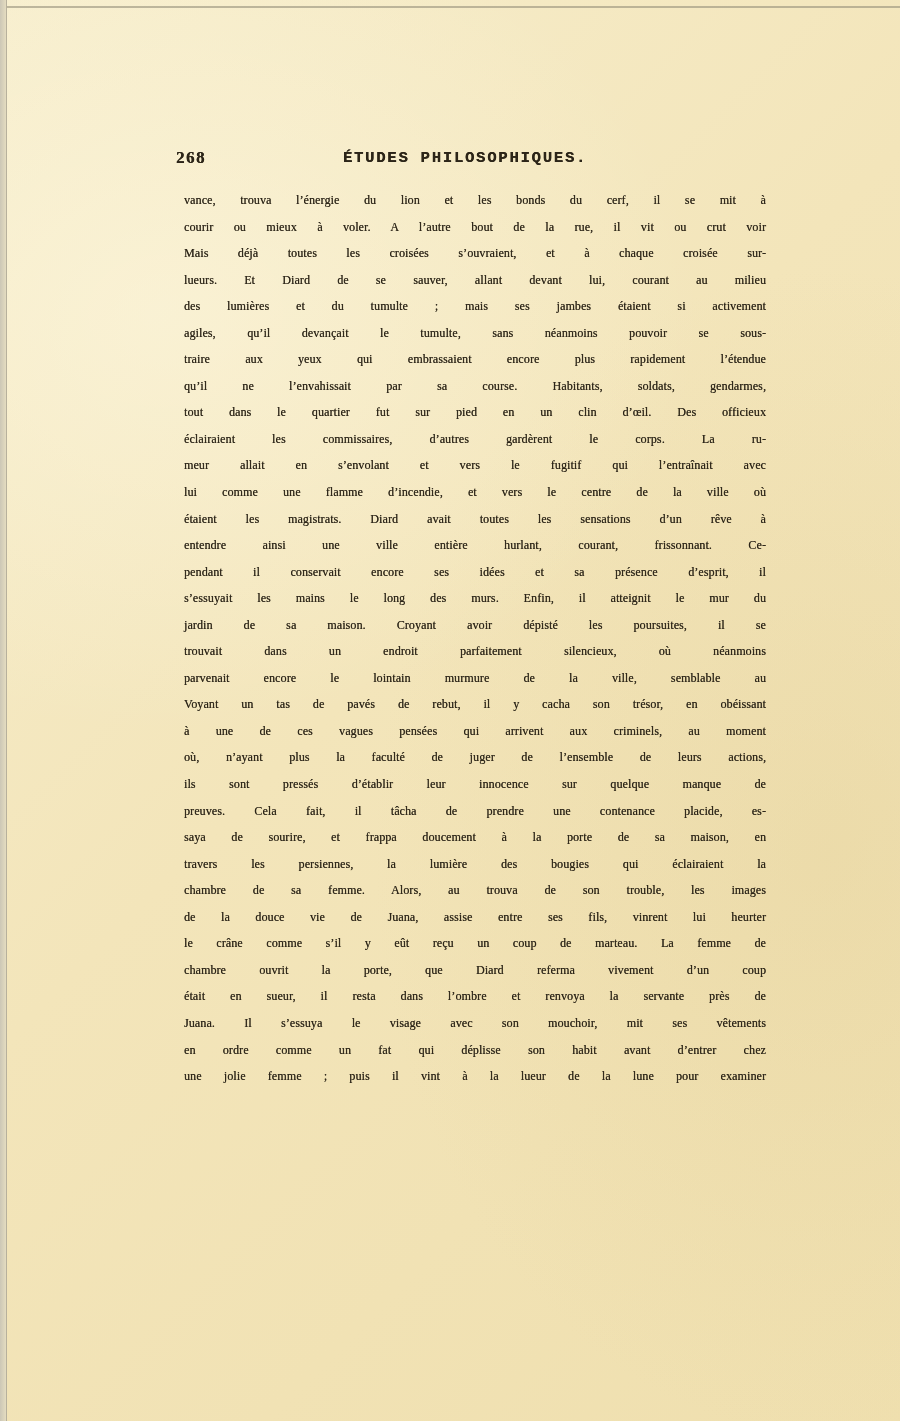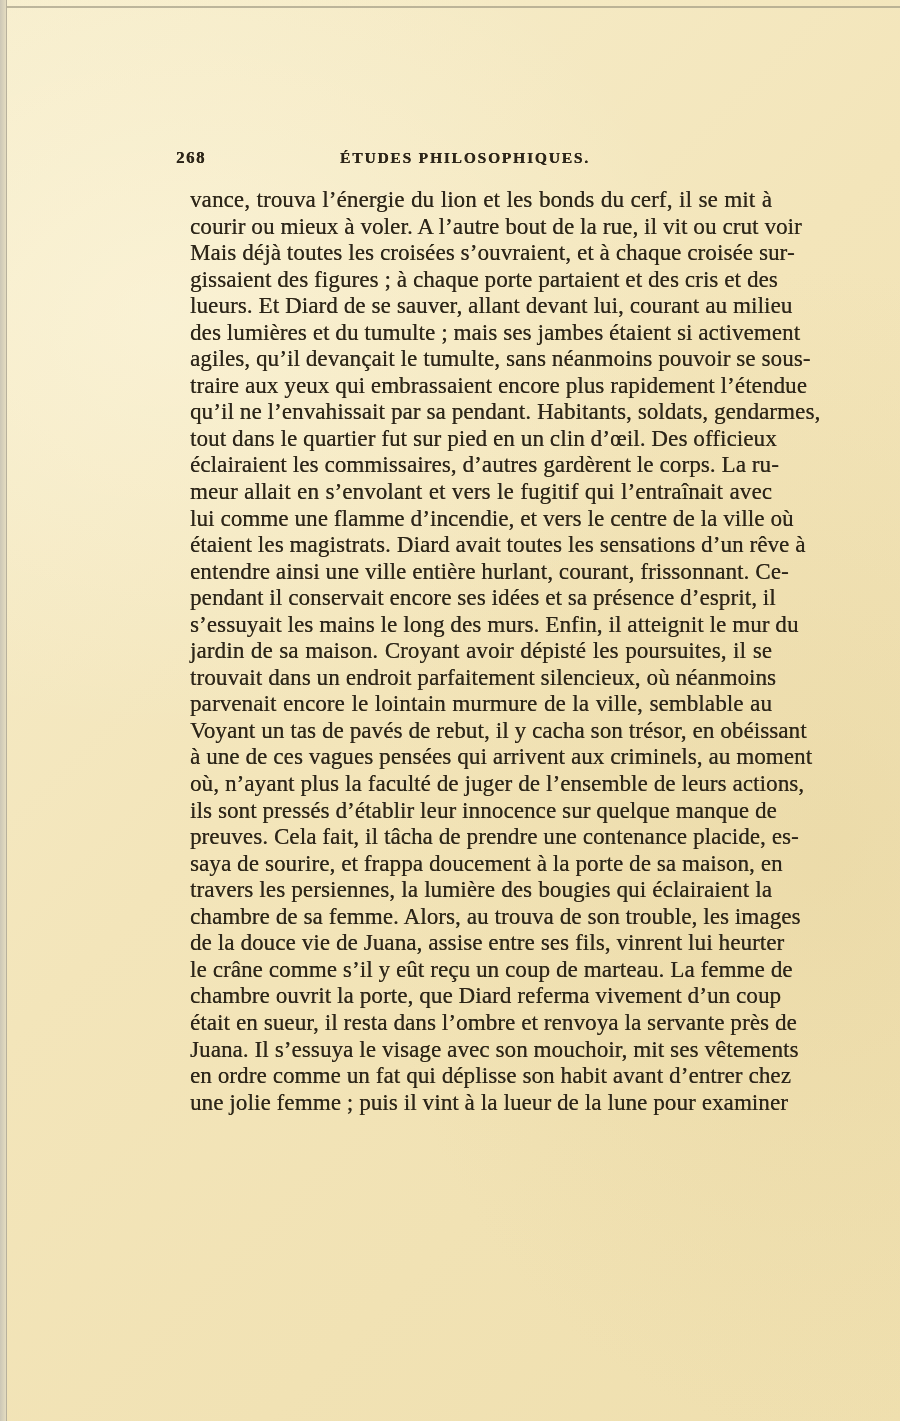--- a/index.html
+++ b/index.html
@@ -42,26 +42,27 @@
   .page-number{
     position:absolute;left:2px;top:0;
     font-size:17px;font-weight:bold;letter-spacing:1.5px;
     text-shadow:0.25px 0 0 currentColor;
   }
   .running-title{
     position:absolute;left:0;right:0;top:1px;
     text-align:center;
     font-size:15.5px;font-weight:bold;letter-spacing:1.8px;
     text-shadow:0.25px 0 0 currentColor;
+    font-family:Liberation Mono, monospace;
   }
   .body-block{
     position:absolute;
-    left:190px;top:187px;width:582px;
+    left:184px;top:187px;width:582px;
     color:var(--ink);
-    font-size:23px;
+    font-size:12px;
   }
   .text-line{
     height:26.55px;
     line-height:26.55px;
     white-space:nowrap;
     text-align:justify;
     text-align-last:justify;
     text-shadow:0.25px 0 0 rgba(44,37,24,0.75);
     letter-spacing:0.1px;
   }
@@ -75,26 +76,25 @@
 
   <div class="header-row">
     <span class="page-number">268</span>
     <span class="running-title">ÉTUDES PHILOSOPHIQUES.</span>
   </div>
 
   <div class="body-block">
       <div class="text-line">vance, trouva l’énergie du lion et les bonds du cerf, il se mit à</div>
       <div class="text-line">courir ou mieux à voler. A l’autre bout de la rue, il vit ou crut voir</div>
       <div class="text-line">Mais déjà toutes les croisées s’ouvraient, et à chaque croisée sur-</div>
-      <div class="text-line">gissaient des figures ; à chaque porte partaient et des cris et des</div>
       <div class="text-line">lueurs. Et Diard de se sauver, allant devant lui, courant au milieu</div>
       <div class="text-line">des lumières et du tumulte ; mais ses jambes étaient si activement</div>
       <div class="text-line">agiles, qu’il devançait le tumulte, sans néanmoins pouvoir se sous-</div>
       <div class="text-line">traire aux yeux qui embrassaient encore plus rapidement l’étendue</div>
-      <div class="text-line">qu’il ne l’envahissait par sa pendant. Habitants, soldats, gendarmes,</div>
+      <div class="text-line">qu’il ne l’envahissait par sa course. Habitants, soldats, gendarmes,</div>
       <div class="text-line">tout dans le quartier fut sur pied en un clin d’œil. Des officieux</div>
       <div class="text-line">éclairaient les commissaires, d’autres gardèrent le corps. La ru-</div>
       <div class="text-line">meur allait en s’envolant et vers le fugitif qui l’entraînait avec</div>
       <div class="text-line">lui comme une flamme d’incendie, et vers le centre de la ville où</div>
       <div class="text-line">étaient les magistrats. Diard avait toutes les sensations d’un rêve à</div>
       <div class="text-line">entendre ainsi une ville entière hurlant, courant, frissonnant. Ce-</div>
       <div class="text-line">pendant il conservait encore ses idées et sa présence d’esprit, il</div>
       <div class="text-line">s’essuyait les mains le long des murs. Enfin, il atteignit le mur du</div>
       <div class="text-line">jardin de sa maison. Croyant avoir dépisté les poursuites, il se</div>
       <div class="text-line">trouvait dans un endroit parfaitement silencieux, où néanmoins</div>

